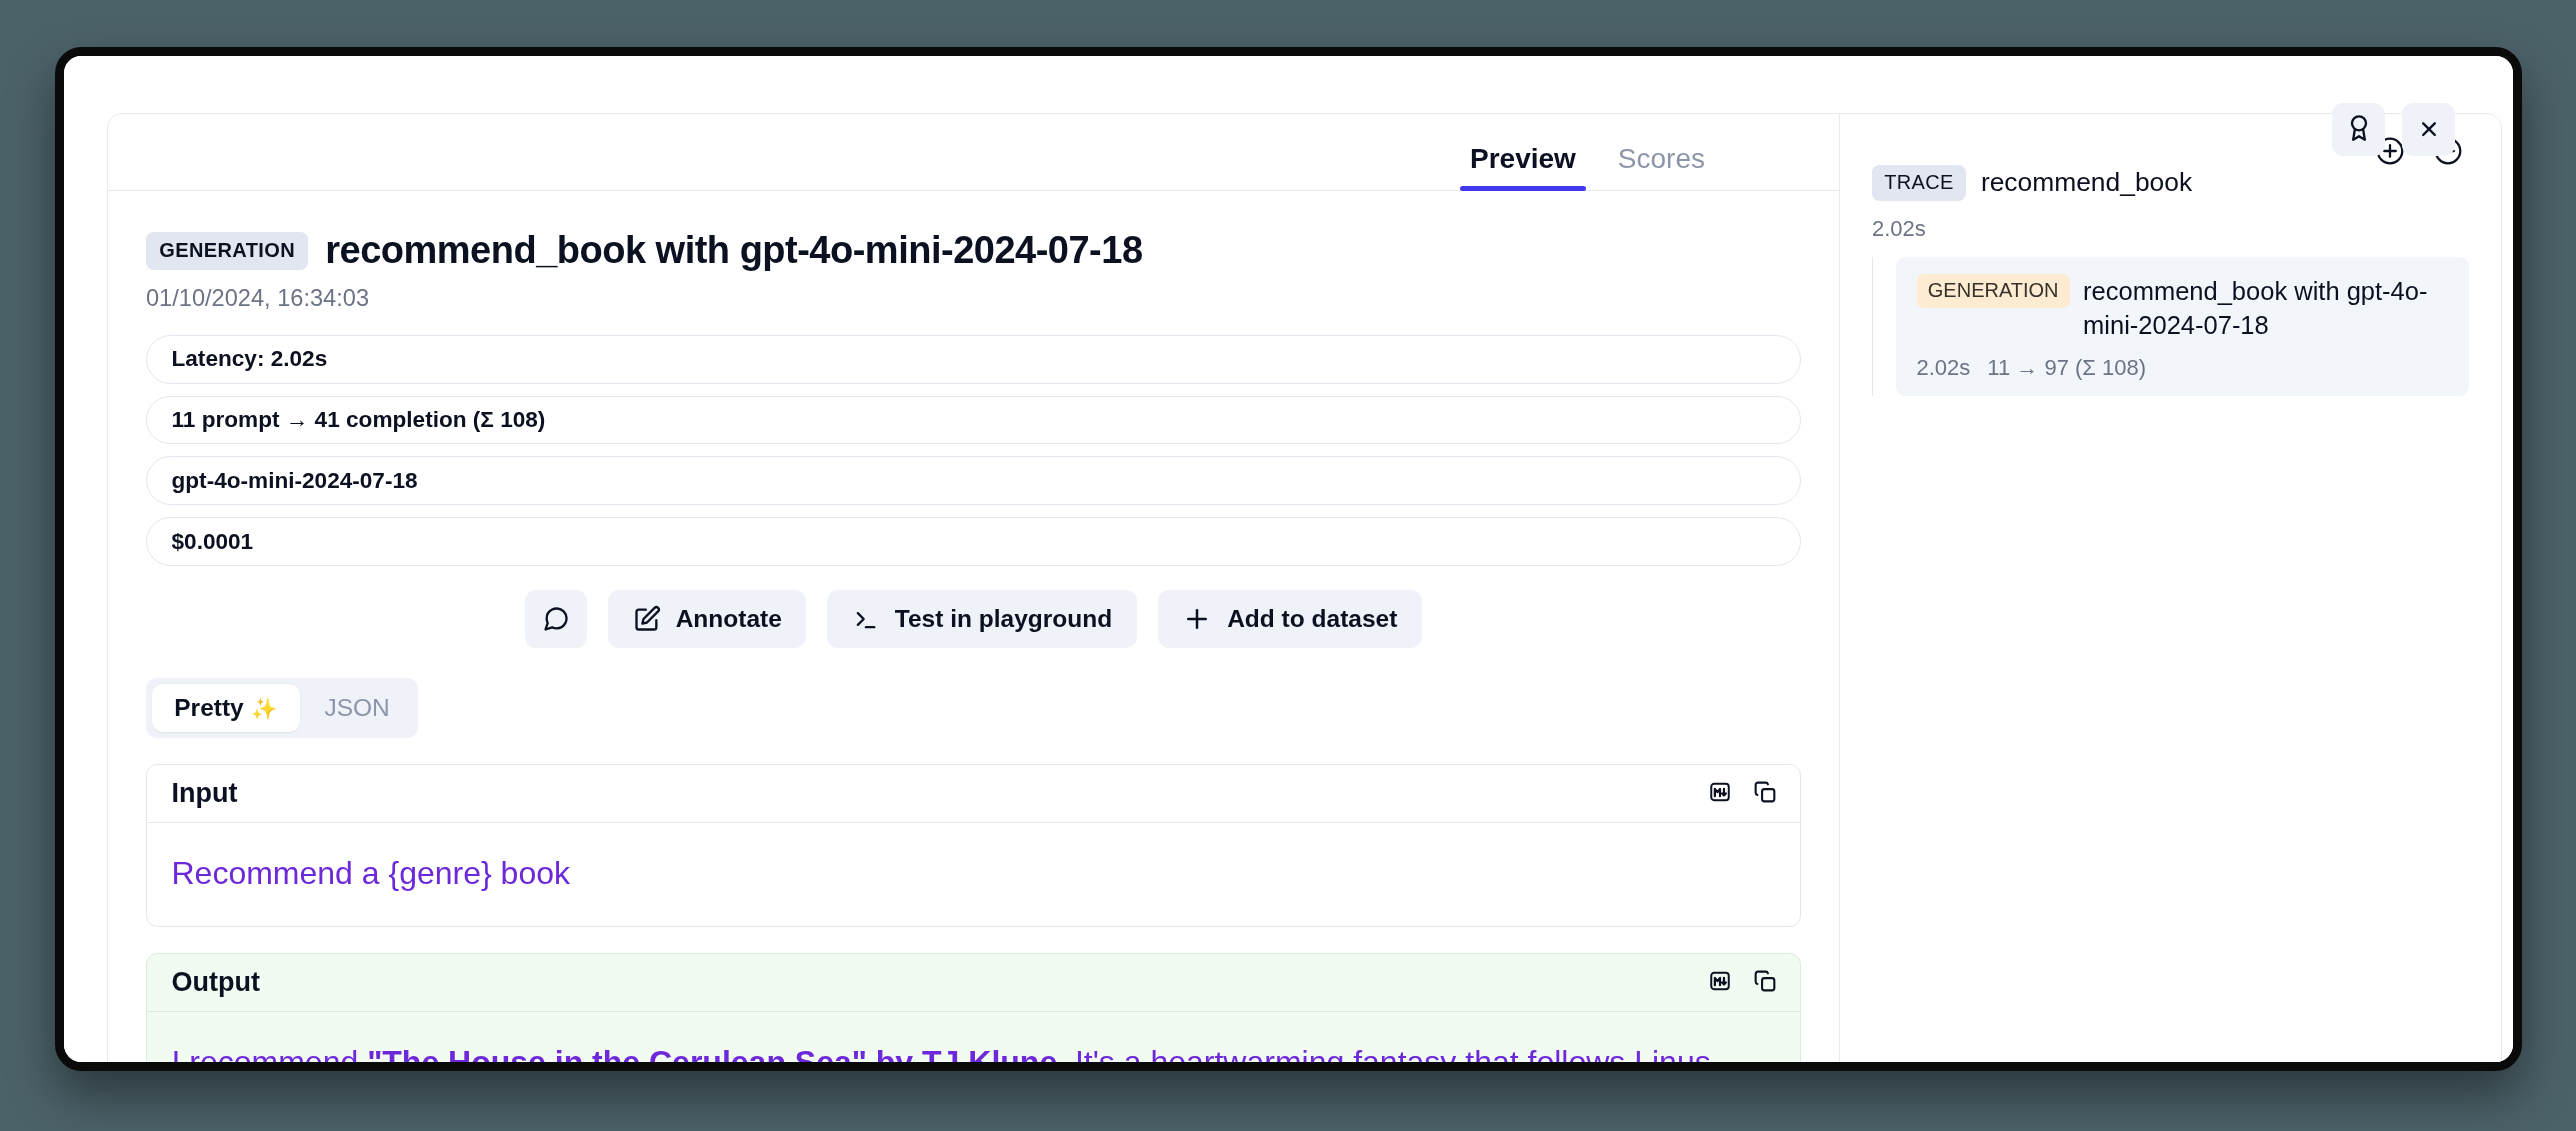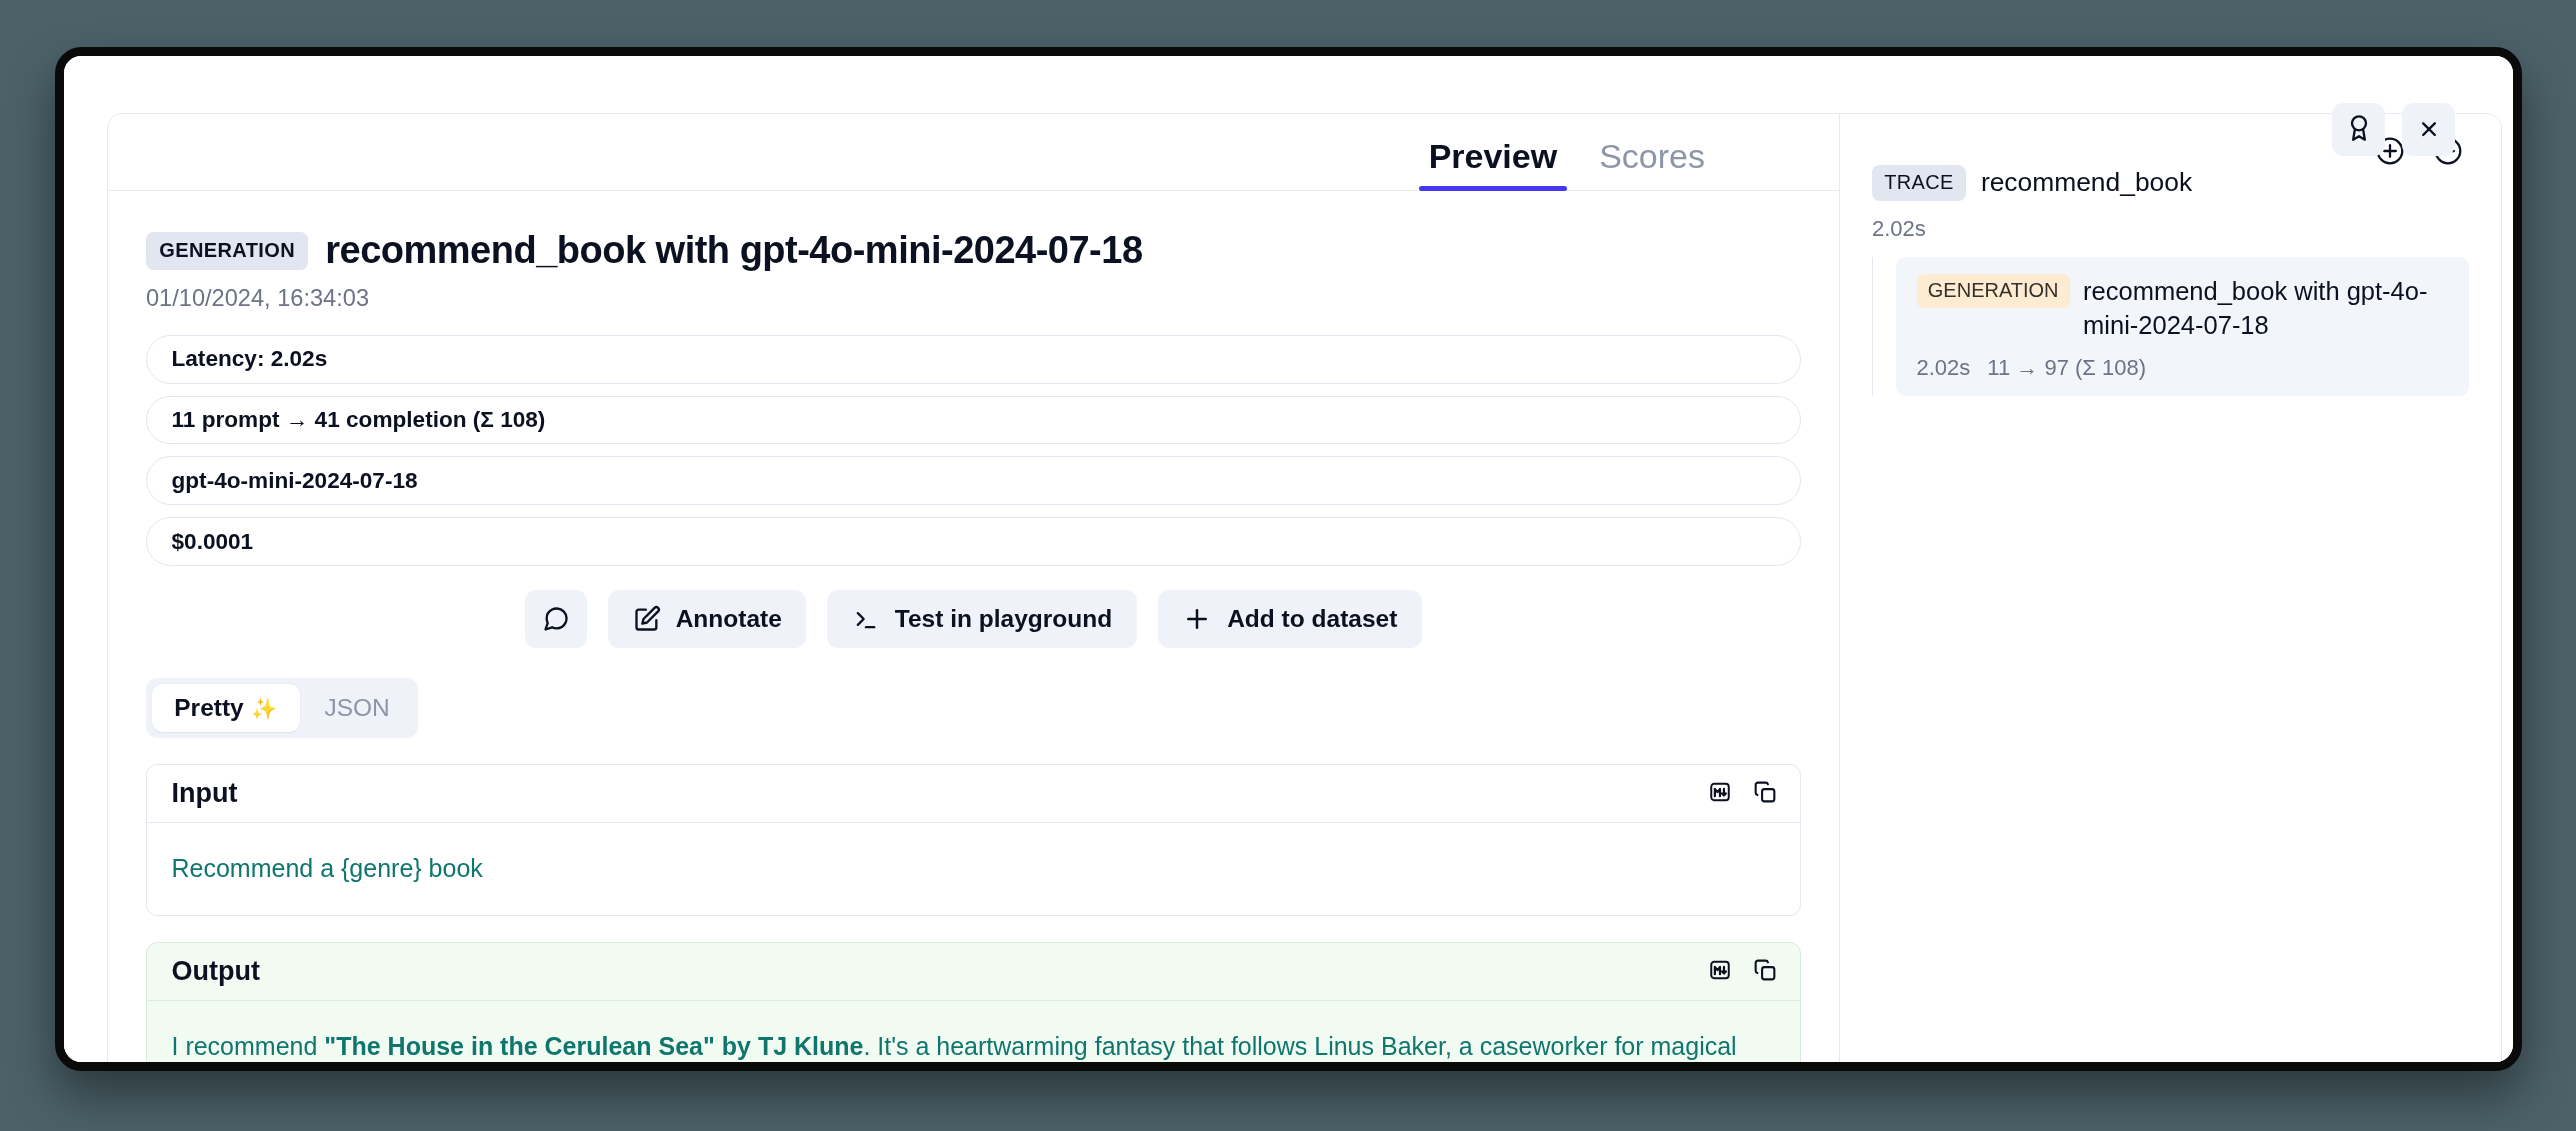--- a/index.html
+++ b/index.html
@@ -65,21 +65,21 @@
   #tab-strip {
     height: 77px;
     border-bottom: 0.9px solid #e8eaf0;
     display: flex;
     align-items: flex-end;
     justify-content: flex-end;
     padding-right: 113px;
     gap: 0px;
   }
   .tab {
-    font-size: 34px;
+    font-size: 28px;
     line-height: 1;
     padding: 0 21px 17px 21px;
     position: relative;
     cursor: pointer;
     white-space: nowrap;
   }
   .tab.active { color: #0b1120; font-weight: 700; }
   .tab.inactive { color: #8d96a8; font-weight: 400; }
   .tab.active::after {
     content: "";
@@ -221,23 +221,23 @@
   .io-panel.output .io-head { border-bottom-color: #dcecdc; }
   .io-title {
     font-size: 27px;
     font-weight: 700;
     color: #0b1120;
   }
   .io-tools { display: flex; align-items: center; gap: 17px; }
   .io-tool { cursor: pointer; display: block; }
   .io-body {
     padding: 24.5px 24.5px 26.4px 24.5px;
-    font-size: 25px;
+    font-size: 32px;
     line-height: 1.62;
-    color: #0f766e;
+    color: #6d28d9;
   }
   .io-body b { font-weight: 700; }
 
   
   #trace-column {
     flex: 1;
     height: 100%;
     position: relative;
     padding: 28px 32px 0 32px;
     overflow: hidden;

